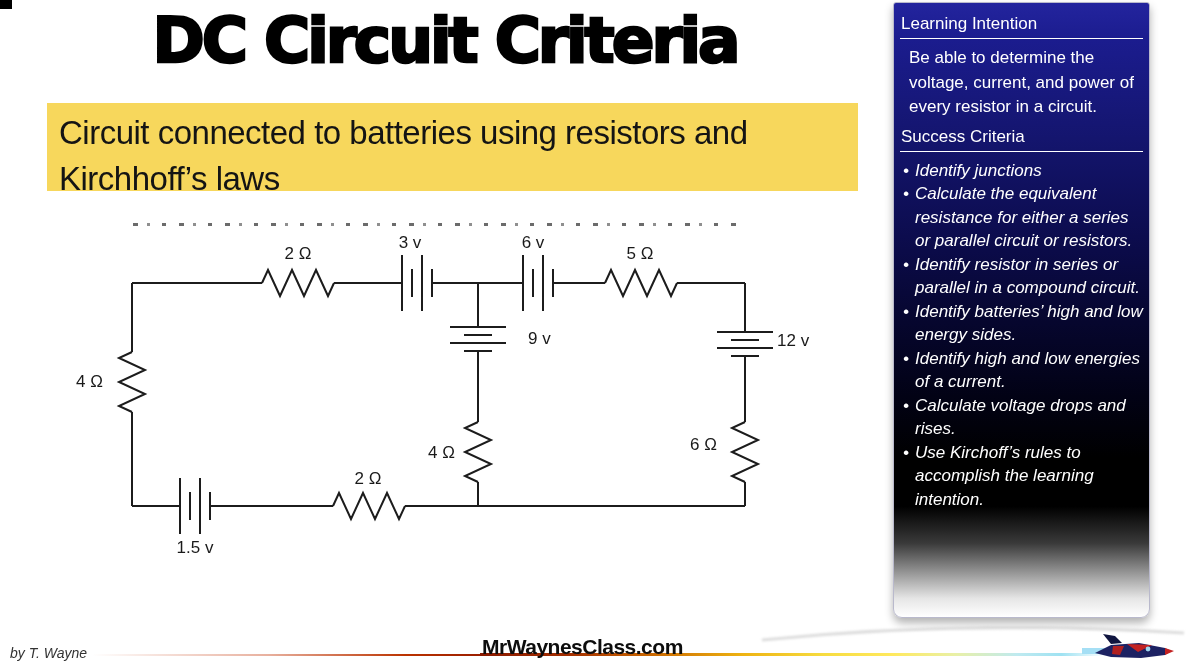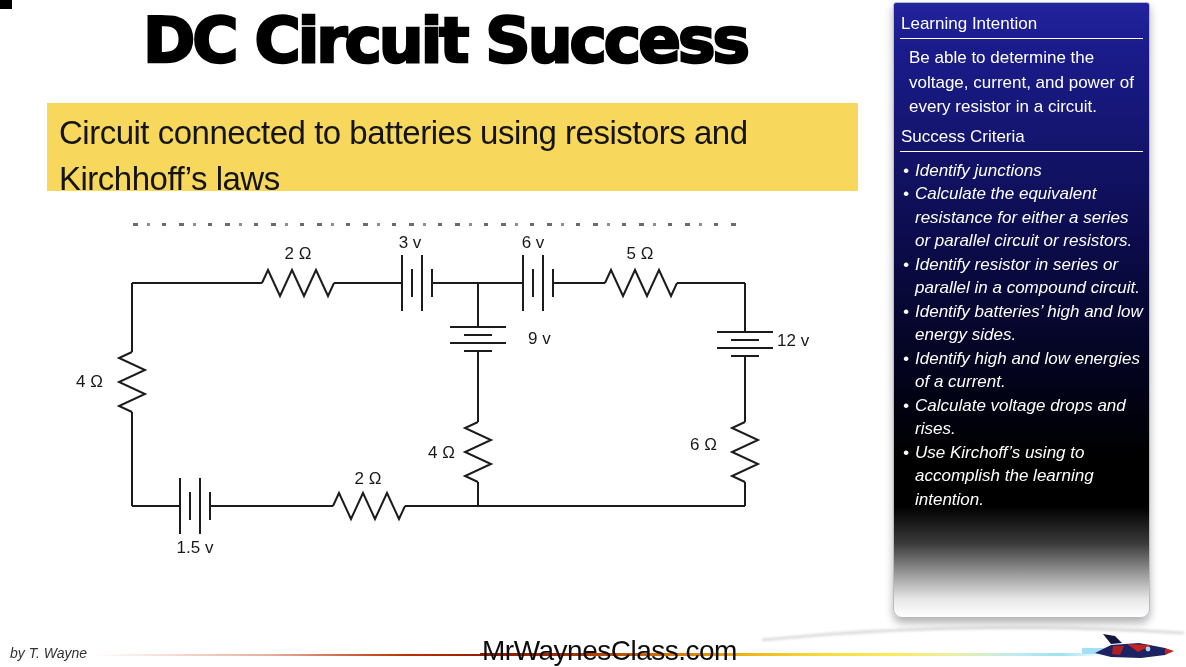--- a/index.html
+++ b/index.html
@@ -44,33 +44,33 @@
   .sidebar li{position:relative;padding-left:12px;}
   .sidebar li::before{content:"\2022";position:absolute;left:0;top:0;}
 
   
   .byline{position:absolute;left:10px;top:645px;font-style:italic;font-size:14px;color:#333;}
   .redline{position:absolute;left:92px;top:654px;width:392px;height:2px;
            background:linear-gradient(90deg,rgba(230,120,80,0) 0%,rgba(204,80,40,.45) 45%,#bb3300 80%,#991e00 100%);}
   .rainbowline{position:absolute;left:480px;top:653px;width:625px;height:3px;
            background:linear-gradient(90deg,#8a1a00 0%,#a32e00 14%,#cc6a00 28%,#eeb312 42%,
              #f7dc40 55%,#ffe95e 66%,#e9f0a6 76%,#bfeaf0 86%,#9fe2f2 93%,rgba(159,226,242,0) 100%);}
-  .site{position:absolute;left:482px;top:635px;font-weight:normal;font-size:28px;
+  .site{position:absolute;left:482px;top:635px;font-weight:bold;font-size:21px;
         letter-spacing:-0.5px;color:#0d0d0d;}
   .swoosh{position:absolute;left:760px;top:626px;width:426px;height:16px;filter:blur(1px);}
   .jet{position:absolute;left:1082px;top:631px;width:92px;height:34px;}
 </style>
 </head>
 <body>
 
 <div class="slide">
 
   <div class="corner-notch"></div>
 
-  <div class="title">DC Circuit Success</div>
+  <div class="title">DC Circuit Criteria</div>
 
   <div class="subtitle">Circuit connected to batteries using resistors and Kirchhoff’s laws</div>
 
   <div class="remnant"></div>
 
   <div class="circuit">
     <svg width="890" height="360" viewBox="0 0 890 360">
       <g stroke="#1c1c1c" stroke-width="2" fill="none">
 
         <path d="M132,63 H262"></path>
@@ -143,21 +143,21 @@
     <p class="sb-body">Be able to determine the voltage, current, and power of every resistor in a circuit.</p>
     <div class="sb-head">Success Criteria</div>
     <hr>
     <ul>
         <li>Identify junctions</li>
         <li>Calculate the equivalent resistance for either a series or parallel circuit or resistors.</li>
         <li>Identify resistor in series or parallel in a compound circuit.</li>
         <li>Identify batteries’ high and low energy sides.</li>
         <li>Identify high and low energies of a current.</li>
         <li>Calculate voltage drops and rises.</li>
-        <li>Use Kirchoff’s using to accomplish the learning intention.</li>
+        <li>Use Kirchoff’s rules to accomplish the learning intention.</li>
       </ul>
   </aside>
 
   <div class="byline">by T. Wayne</div>
   <div class="redline"></div>
   <div class="rainbowline"></div>
   <div class="site">MrWaynesClass.com</div>
 
   <svg class="swoosh" viewBox="0 0 426 16">
     <path d="M2,14 Q210,-7 424,7" stroke="#c2c2c2" stroke-width="3" fill="none" opacity="0.55"></path>

